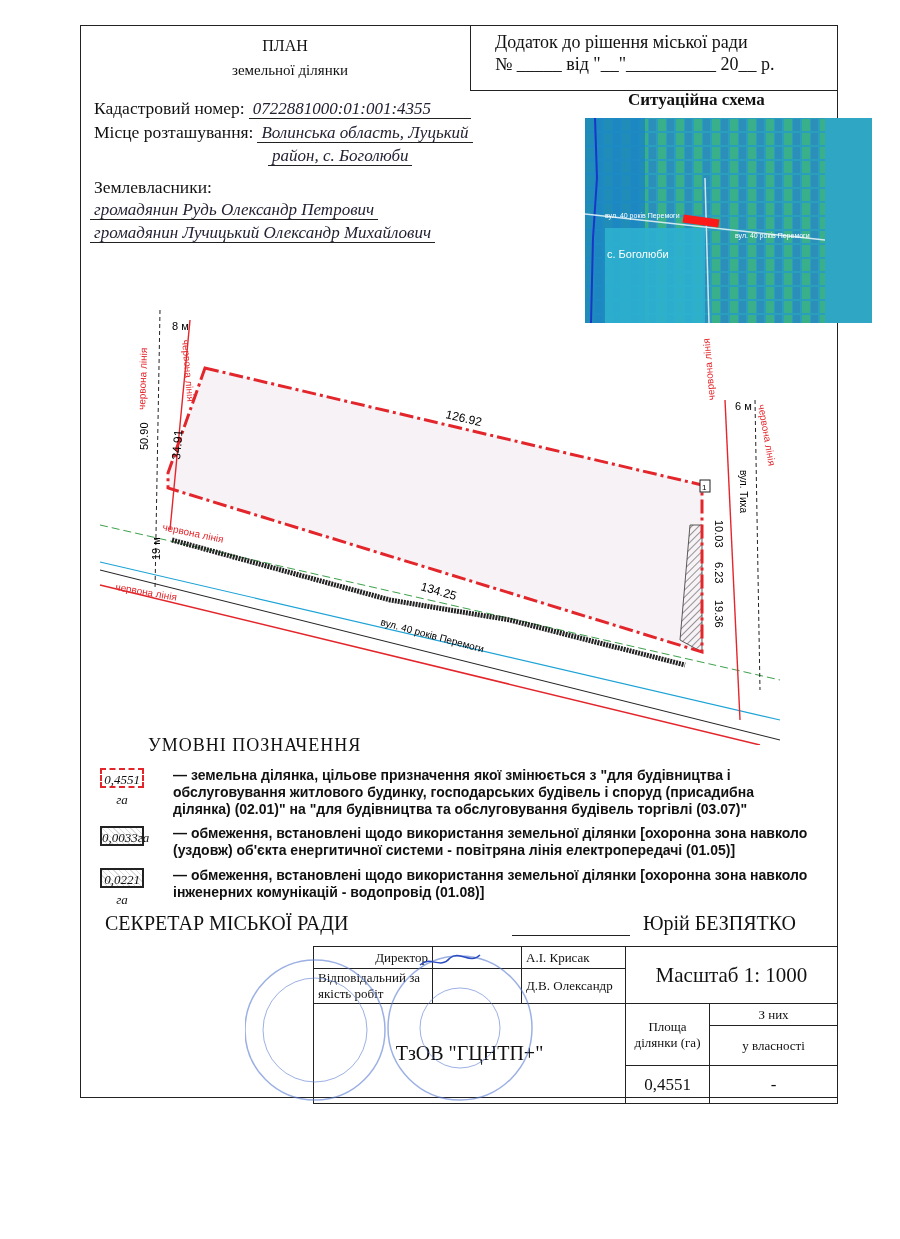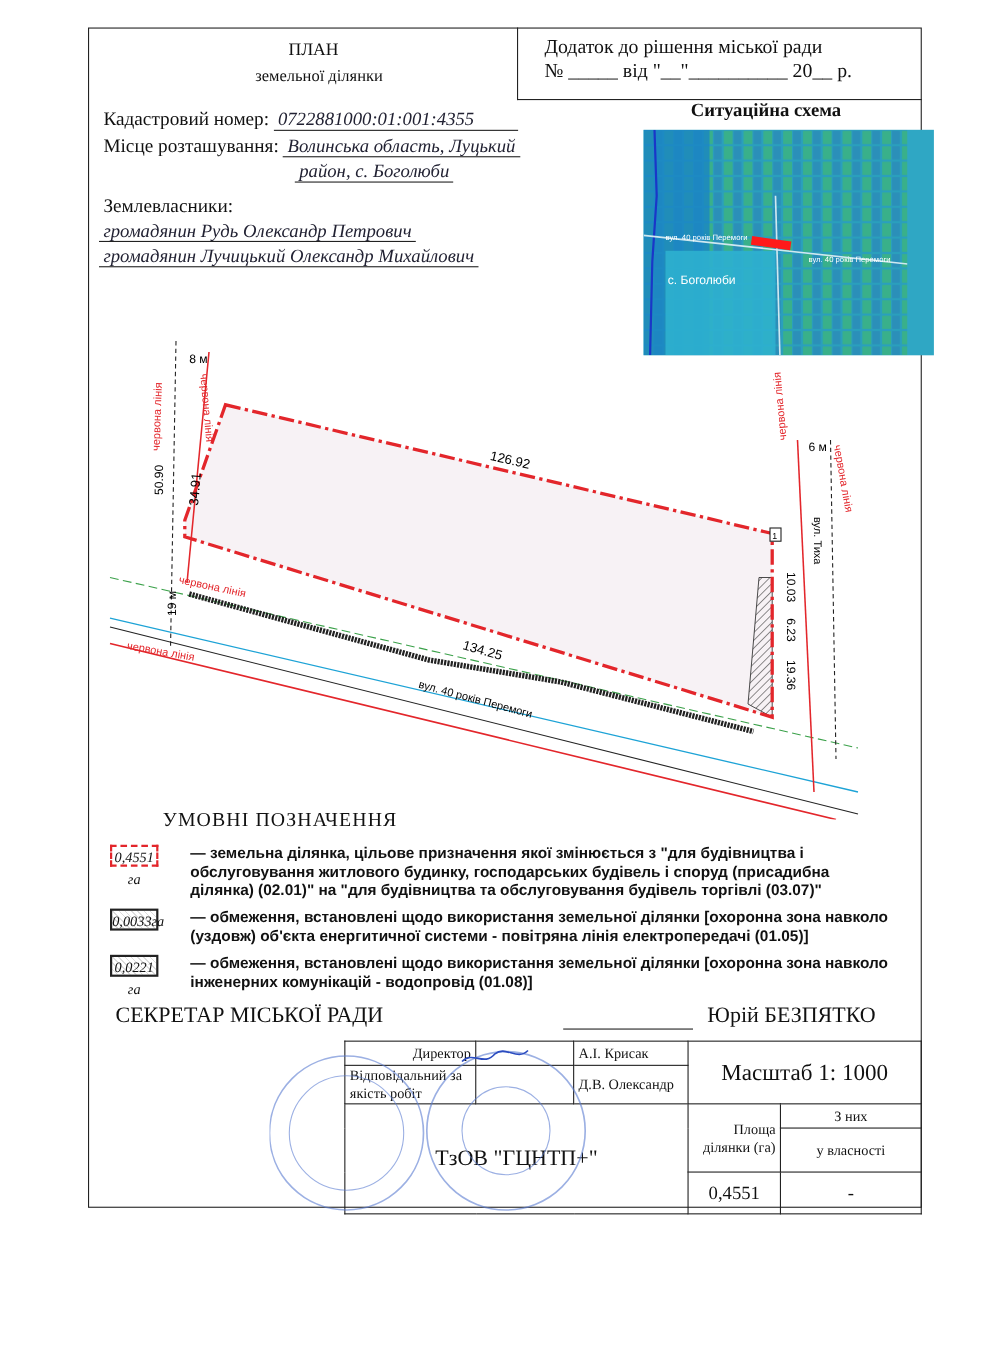--- a/index.html
+++ b/index.html
@@ -7,21 +7,21 @@
   .frame{position:absolute;left:80px;top:25px;width:758px;height:1073px;border:1.3px solid #222;box-sizing:border-box;}
   .abs{position:absolute;}
   .title-plan{left:250px;top:37px;width:70px;text-align:center;font-size:16px;}
   .title-sub{left:210px;top:62px;width:160px;text-align:center;font-size:15px;}
   .addendum{left:470px;top:25px;width:368px;height:66px;border-left:1.3px solid #222;border-bottom:1.3px solid #222;box-sizing:border-box;}
   .add-l1{left:495px;top:32px;font-size:18px;}
   .add-l2{left:495px;top:54px;font-size:18px;}
   .lbl{font-size:17.5px;}
   .val{font-size:17px;font-style:italic;color:#223;border-bottom:1px solid #222;padding:0 4px;}
   .sit-title{left:628px;top:90px;font-size:17px;font-weight:bold;}
-  .sit-map{left:585px;top:118px;width:264px;height:205px;background:#2fa7c4;overflow:hidden;}
+  .sit-map{left:585px;top:118px;width:287px;height:205px;background:#2fa7c4;overflow:hidden;}
   .legend-title{left:148px;top:735px;font-size:18px;letter-spacing:1px;}
   .leg-box{width:44px;height:20px;border:2px solid #222;font-style:italic;font-size:13px;text-align:center;line-height:20px;box-sizing:border-box;}
   .leg-text{font-size:14px;font-weight:bold;line-height:17px;font-family:Liberation Sans, sans-serif;}
   .secretary{left:105px;top:912px;font-size:20px;}
   .sec-name{left:643px;top:912px;font-size:20px;}
   .sec-line{left:512px;top:935px;width:118px;border-bottom:1px solid #222;}
   table.stamp{position:absolute;border-collapse:collapse;font-family:"Liberation Serif",serif;padding-left:40px;}
   table.stamp td{border:1.2px solid #222;font-size:13px;padding:1px 4px;}
 </style>
 </head>
@@ -150,21 +150,21 @@
     <td style="width:95px;">А.І. Крисак</td>
     <td colspan="2" rowspan="2" style="text-align:center;font-size:21px;">Масштаб  1: 1000</td>
   </tr>
   <tr style="height:28px;">
     <td>Відповідальний за якість робіт</td>
     <td></td>
     <td>Д.В. Олександр</td>
   </tr>
   <tr style="height:22px;">
     <td colspan="3" rowspan="3" style="text-align:center;font-size:20px;">ТзОВ "ГЦНТП+"</td>
-    <td rowspan="2" style="width:75px;text-align:right;">Площа ділянки (га)</td>
+    <td rowspan="2" style="width:75px;text-align:center;">Площа ділянки (га)</td>
     <td style="text-align:center;">З них</td>
   </tr>
   <tr style="height:40px;">
     <td style="text-align:center;">у власності</td>
   </tr>
   <tr style="height:38px;">
     <td style="text-align:center;font-size:17px;">0,4551</td>
     <td style="text-align:center;font-size:17px;">-</td>
   </tr>
 </tbody>

